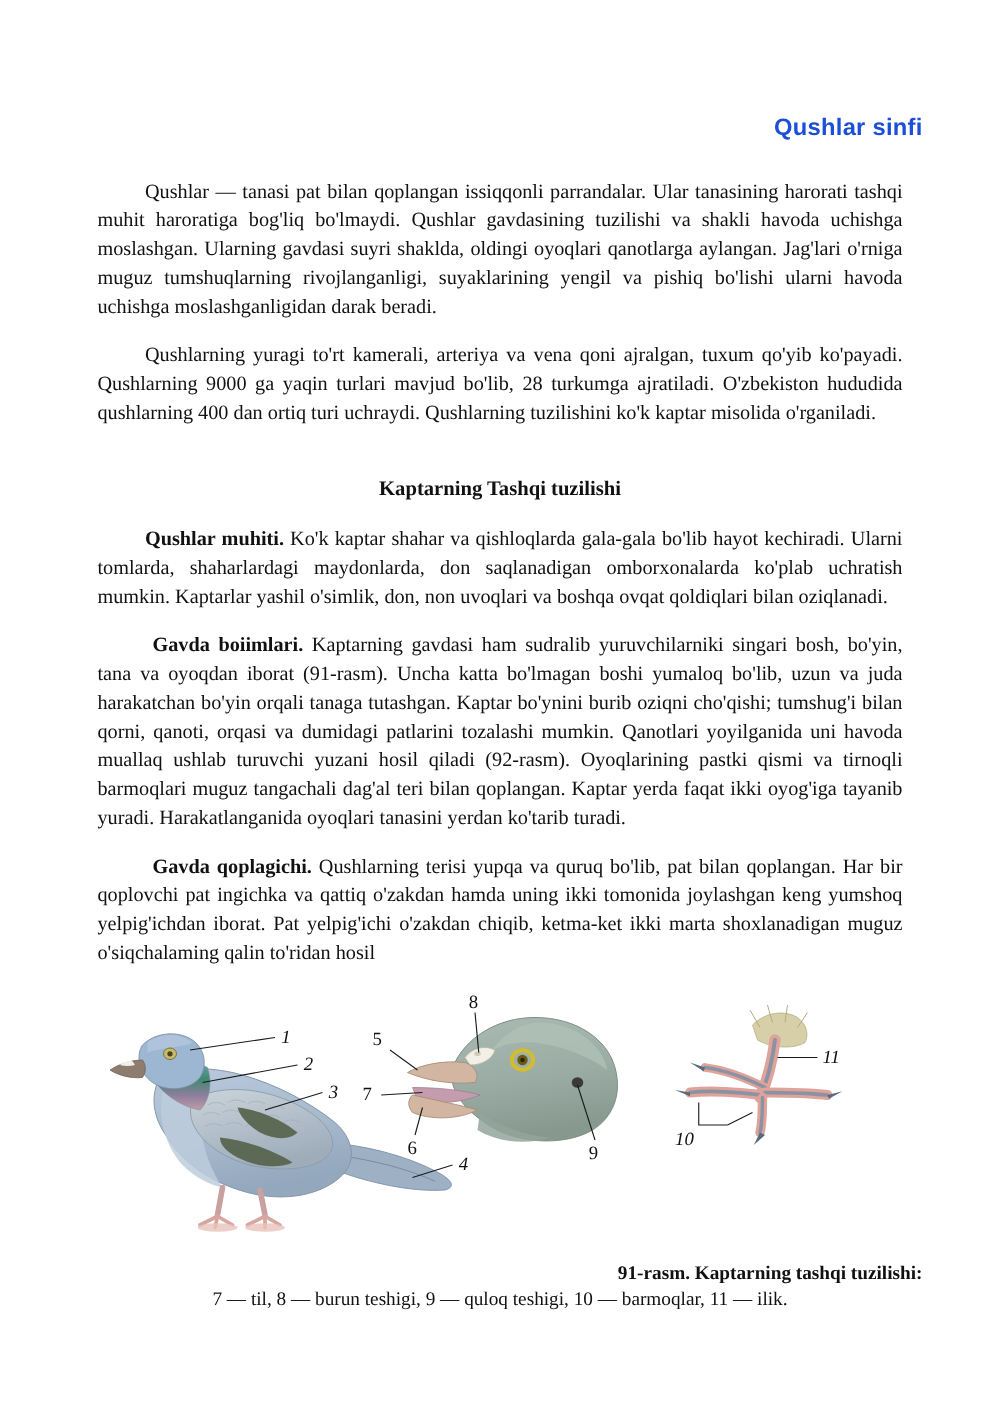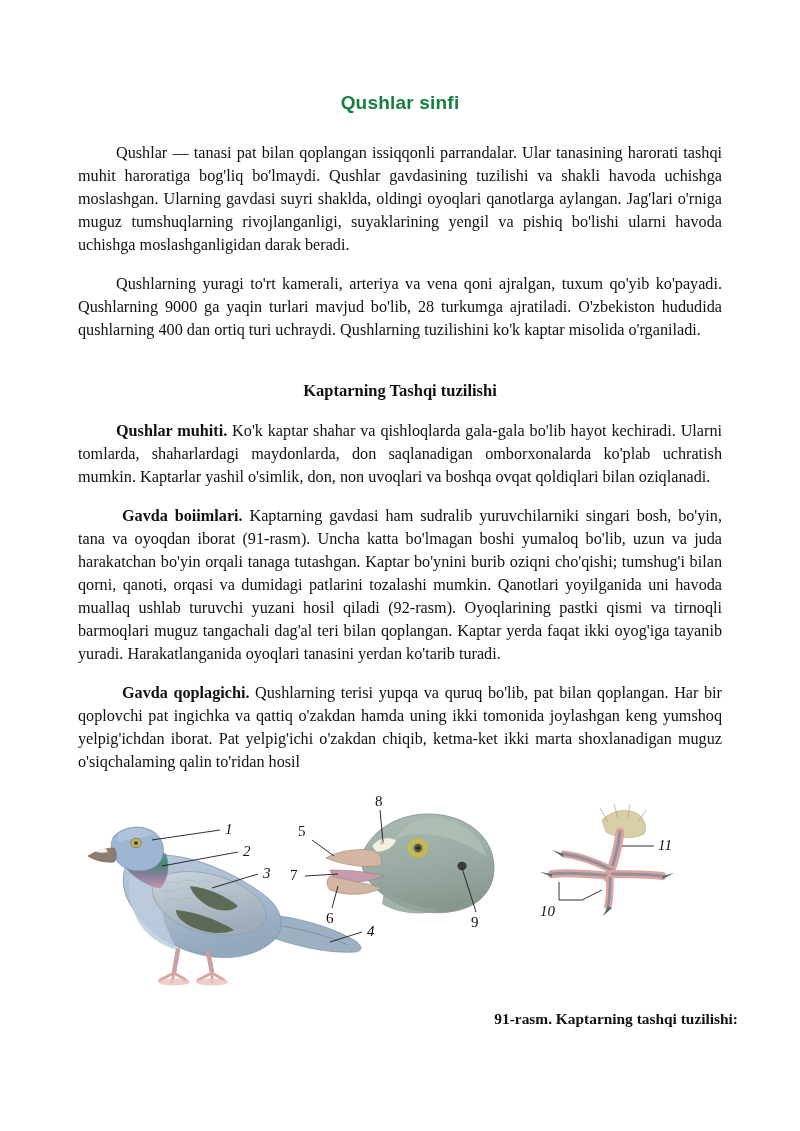--- a/index.html
+++ b/index.html
@@ -20,25 +20,25 @@
     position: absolute;
     left: 62px;
     top: 0;
     width: 676px;
   }
 
   .doc-title {
     font-family: "Liberation Sans", "DejaVu Sans", sans-serif;
     font-weight: bold;
     font-size: 19px;
-    text-align: center;
+    text-align: right;
     margin: 0;
     padding-top: 92px;
     letter-spacing: 0.2px;
-    color: #15803d;
+    color: #1d4ed8;
   }
 
   p.body-par {
     font-size: 16.2px;
     line-height: 1.42;
     text-align: justify;
     text-justify: inter-word;
     margin: 16px;
     text-indent: 38px;
     hyphens: none;
@@ -289,16 +289,17 @@
         <g font-family="Liberation Serif, serif" font-size="15" font-style="italic" fill="#111">
           <text x="596" y="60">11</text>
           <text x="478" y="126">10</text>
         </g>
       </svg>
     </div>
 
     <p class="fig-caption-title">91-rasm. Kaptarning tashqi tuzilishi:</p>
 
     <div class="fig-legend">
+      <span class="ln">7 — til, 8 — burun teshigi, 9 — quloq teshigi, 10 — barmoqlar, 11 — ilik.</span>
     </div>
 
   </div>
 </div>
 
 </body></html>

